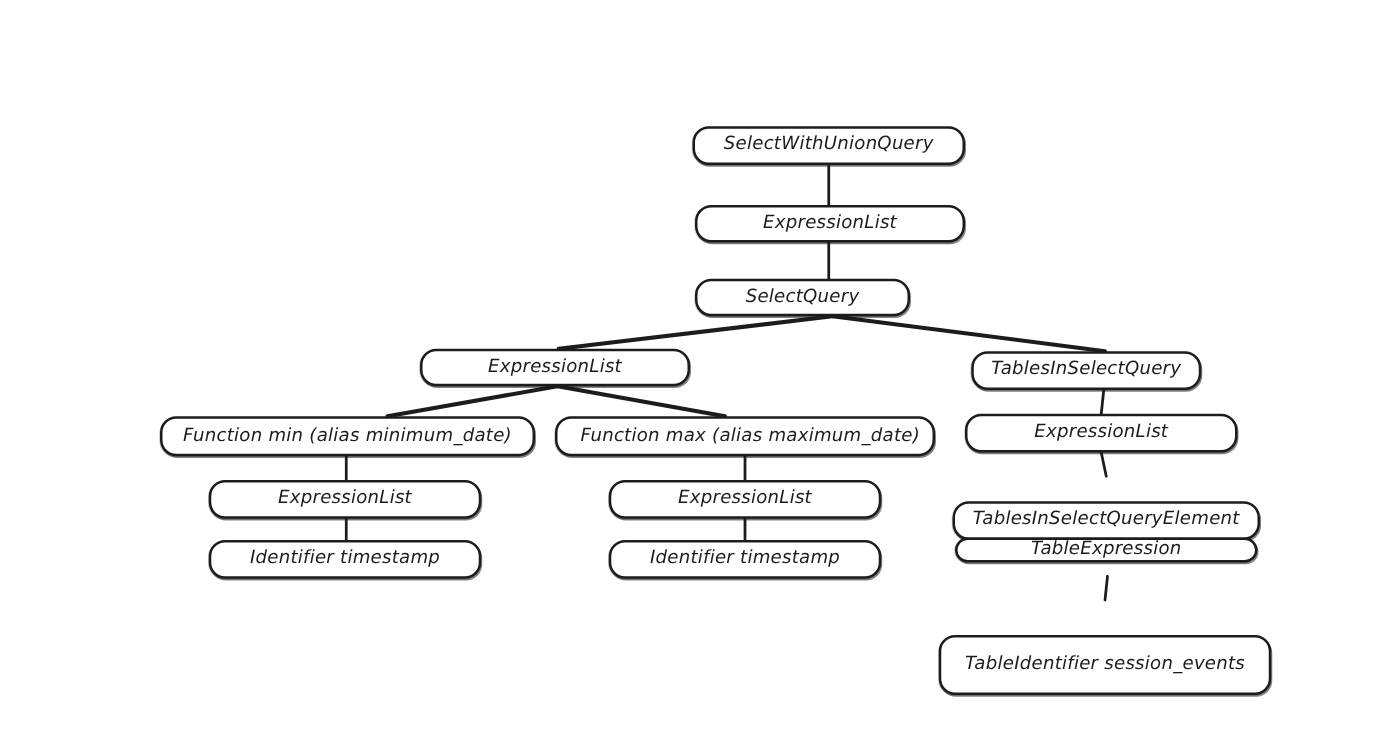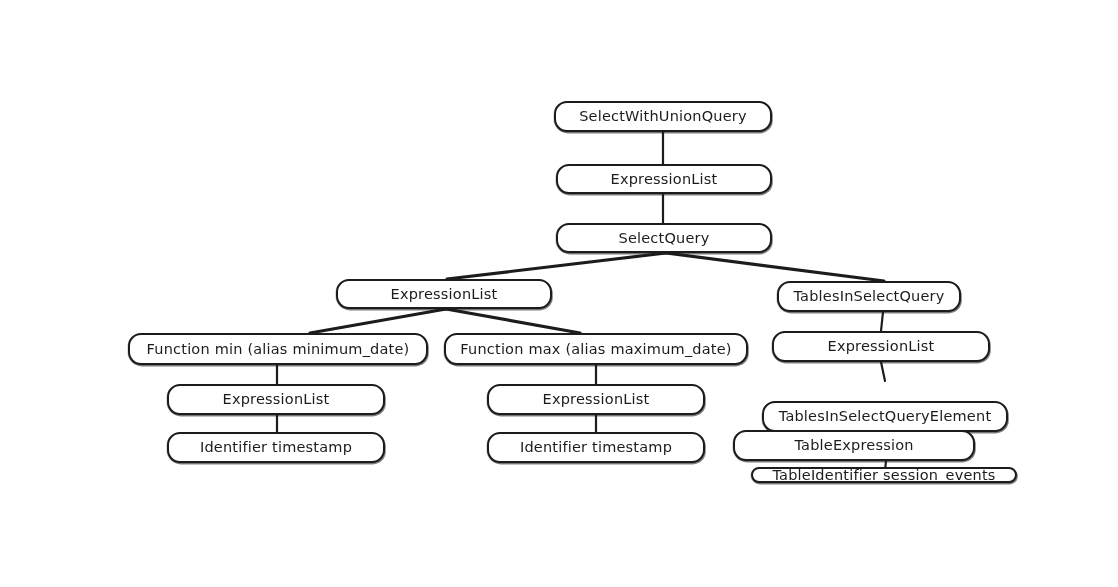--- a/index.html
+++ b/index.html
@@ -7,20 +7,21 @@
     padding: 0;
     background: #ffffff;
   }
   #canvas {
     position: relative;
     width: 1118px;
     height: 587px;
     background: #ffffff;
     overflow: hidden;
     font-family: "DejaVu Sans", sans-serif;
+    font-style: italic;
   }
   #edge-layer {
     position: absolute;
     left: 0;
     top: 0;
     width: 1118px;
     height: 587px;
     pointer-events: none;
   }
   .node {
@@ -66,53 +67,53 @@
       <line x1="885" y1="412" x2="886" y2="430" stroke="#1c1c1c" stroke-width="2.2" stroke-linecap="round"></line>
       <line x1="886" y1="461" x2="884" y2="480" stroke="#1c1c1c" stroke-width="2.2" stroke-linecap="round"></line>
     </svg>
   <div id="node-layer">
       <div class="node" style="left: 554px; top: 101px; width: 218px; height: 31px;">
         <span class="label">SelectWithUnionQuery</span>
       </div>
       <div class="node" style="left: 556px; top: 164px; width: 216px; height: 30px;">
         <span class="label">ExpressionList</span>
       </div>
-      <div class="node" style="left: 556px; top: 223px; width: 216px; height: 30px;">
+      <div class="node" style="left: 556px; top: 223px; width: 172px; height: 30px;">
         <span class="label">SelectQuery</span>
       </div>
       <div class="node" style="left: 336px; top: 279px; width: 216px; height: 30px;">
         <span class="label">ExpressionList</span>
       </div>
       <div class="node" style="left: 777px; top: 281px; width: 184px; height: 31px;">
         <span class="label">TablesInSelectQuery</span>
       </div>
       <div class="node" style="left: 128px; top: 333px; width: 300px; height: 32px;">
         <span class="label">Function min (alias minimum_date)</span>
       </div>
-      <div class="node" style="left: 444px; top: 333px; width: 304px; height: 32px;">
+      <div class="node" style="left: 444px; top: 333px; width: 304px; height: 32px; justify-content: flex-end;">
         <span class="label">Function max (alias maximum_date)</span>
       </div>
       <div class="node" style="left: 772px; top: 331px; width: 218px; height: 31px;">
         <span class="label">ExpressionList</span>
       </div>
       <div class="node" style="left: 167px; top: 384px; width: 218px; height: 31px;">
         <span class="label">ExpressionList</span>
       </div>
       <div class="node" style="left: 487px; top: 384px; width: 218px; height: 31px;">
         <span class="label">ExpressionList</span>
       </div>
       <div class="node" style="left: 762px; top: 401px; width: 246px; height: 31px;">
         <span class="label">TablesInSelectQueryElement</span>
       </div>
       <div class="node" style="left: 167px; top: 432px; width: 218px; height: 31px;">
         <span class="label">Identifier timestamp</span>
       </div>
       <div class="node" style="left: 487px; top: 432px; width: 218px; height: 31px;">
         <span class="label">Identifier timestamp</span>
       </div>
-      <div class="node" style="left: 733px; top: 430px; width: 242px; height: 31px;">
+      <div class="node" style="left: 764px; top: 430px; width: 242px; height: 20px;">
         <span class="label">TableExpression</span>
       </div>
-      <div class="node" style="left: 751px; top: 467px; width: 266px; height: 16px;">
+      <div class="node" style="left: 751px; top: 508px; width: 266px; height: 48px;">
         <span class="label">TableIdentifier session_events</span>
       </div>
     </div>
 </div>
 
 </body></html>

